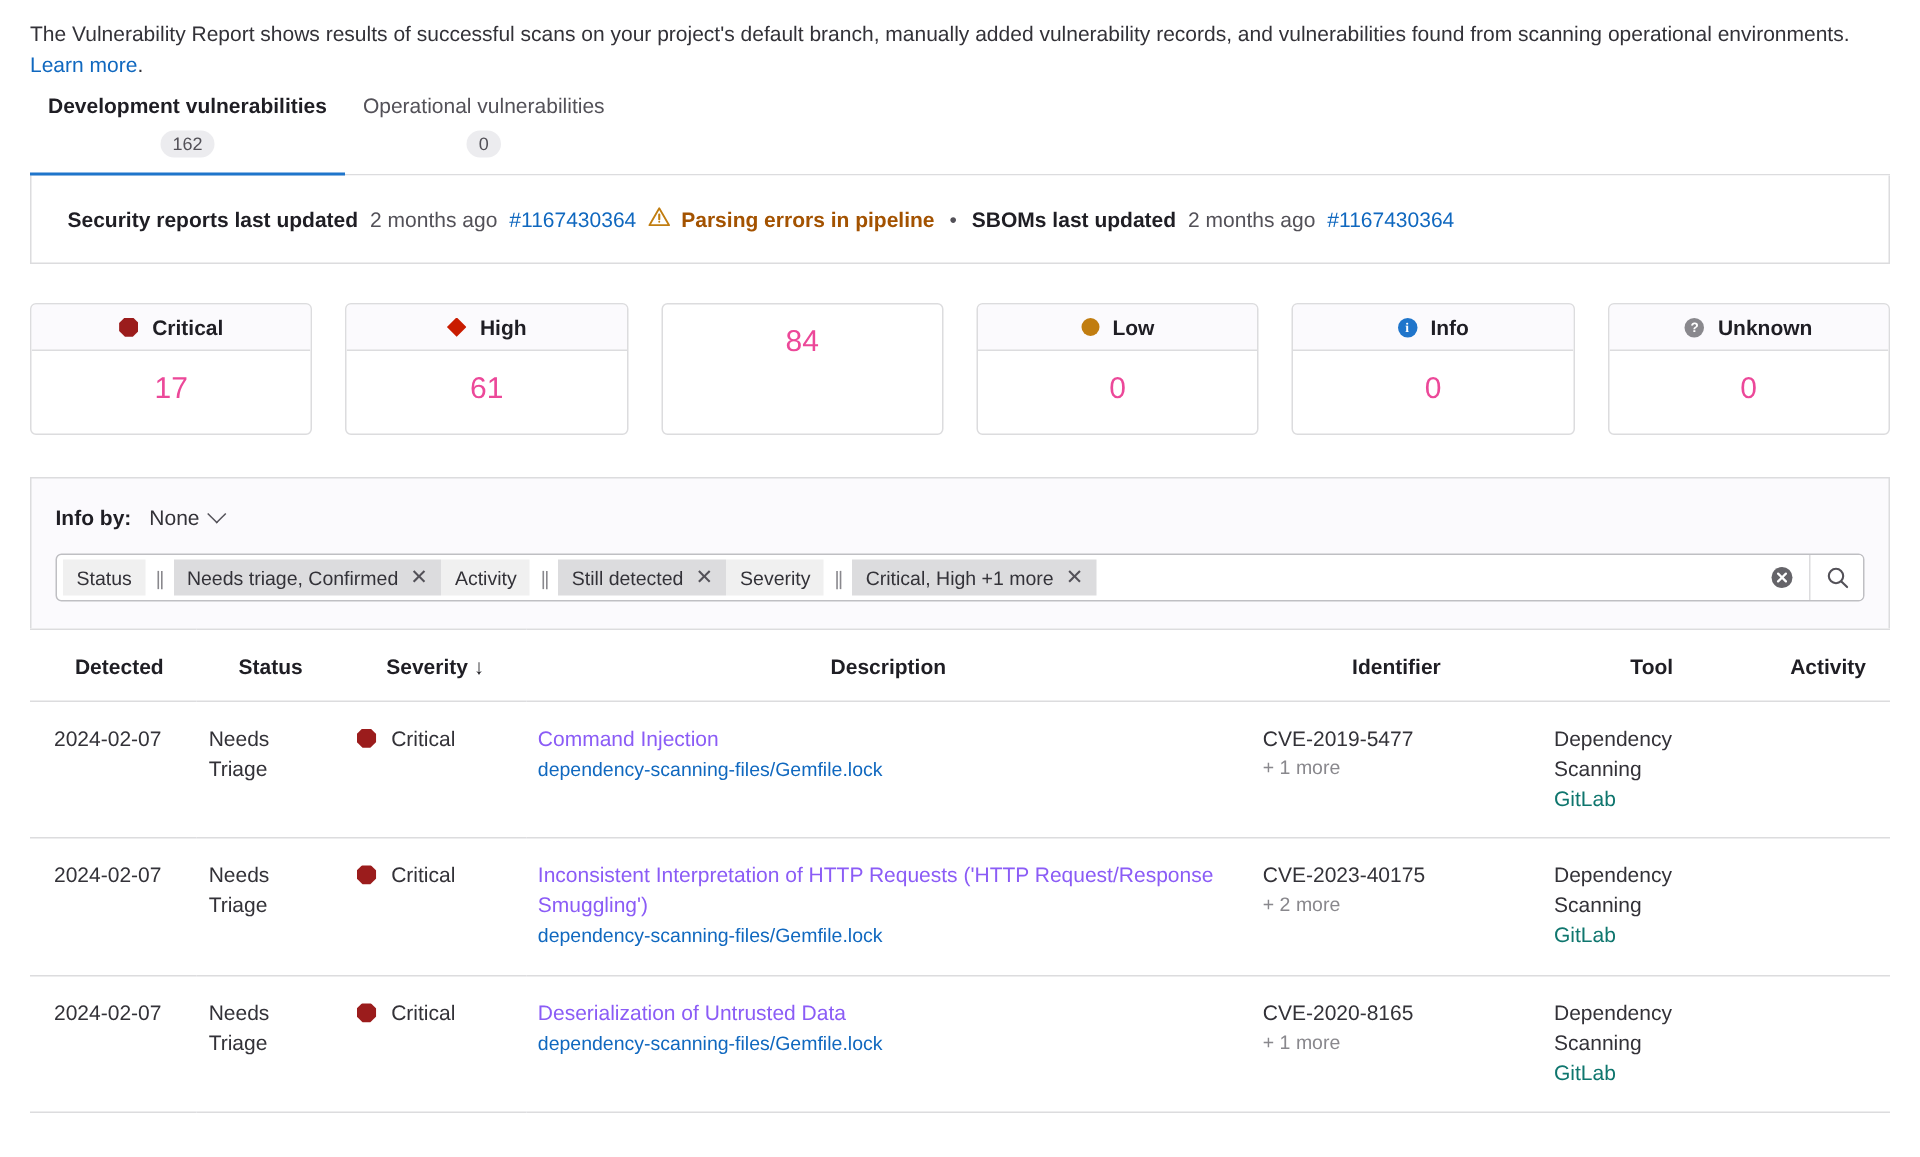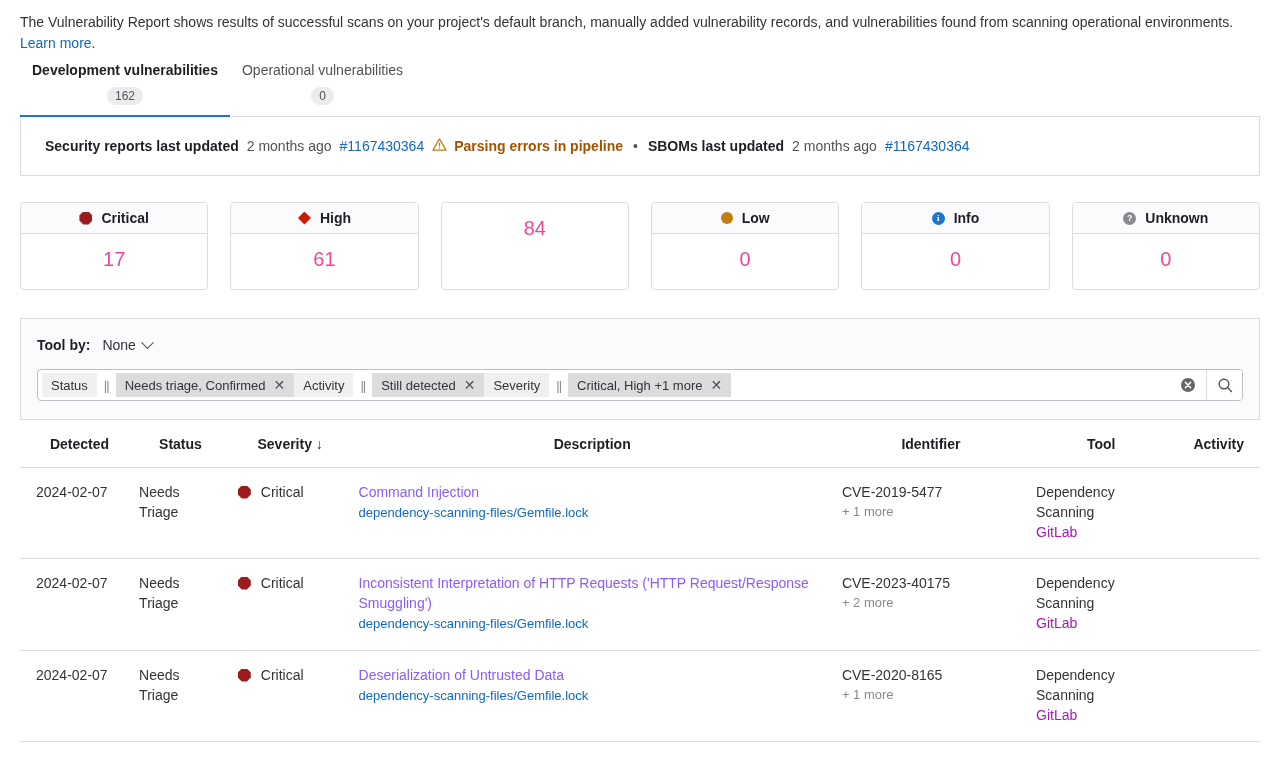--- a/index.html
+++ b/index.html
@@ -256,21 +256,21 @@
   .col-status { width: 100px; }
   .col-severity { width: 122px; }
   .col-description { width: 496px; }
   .col-identifier { width: 198px; }
   .col-tool { width: 148px; }
   .col-activity { width: 86px; }
   .sev-cell { display: flex; align-items: center; gap: 10px; }
   .desc-title { color: #8b5cf6; word-break: break-word; }
   .desc-file { color: #1068bf; font-size: 13px; text-decoration: none; word-break: break-all; }
   .more { color: #89888d; font-size: 13px; }
-  .tool-vendor { color: #a21caf; }
+  .tool-vendor { color: #0f766e; }
   .status-cell { white-space: pre-line; }
   .tool-cell { white-space: pre-line; }
 </style>
 </head>
 <body>
 
 <div class="page">
 
 
   <p class="intro"><span>The Vulnerability Report shows results of successful scans on your project's default branch, manually added vulnerability records, and vulnerabilities found from scanning operational environments. </span><a class="link" href="#">Learn more</a><span>.</span></p>
@@ -342,21 +342,21 @@
       <div class="card-head">
         <span class="sv sv-unknown">?</span>
         <span>Unknown</span>
       </div>
       <div class="card-value">0</div>
     </div>
   </div>
 
   <div class="filter-panel">
     <div class="groupby-row">
-      <span class="groupby-label">Tool by:</span>
+      <span class="groupby-label">Info by:</span>
       <span class="groupby-select">
         <span>None</span>
         <span class="chev"></span>
       </span>
     </div>
 
     <div class="filter-bar">
       <div class="filter-tokens">
         <span class="tok tok-key">Status</span>
         <span class="tok-sep">||</span>

